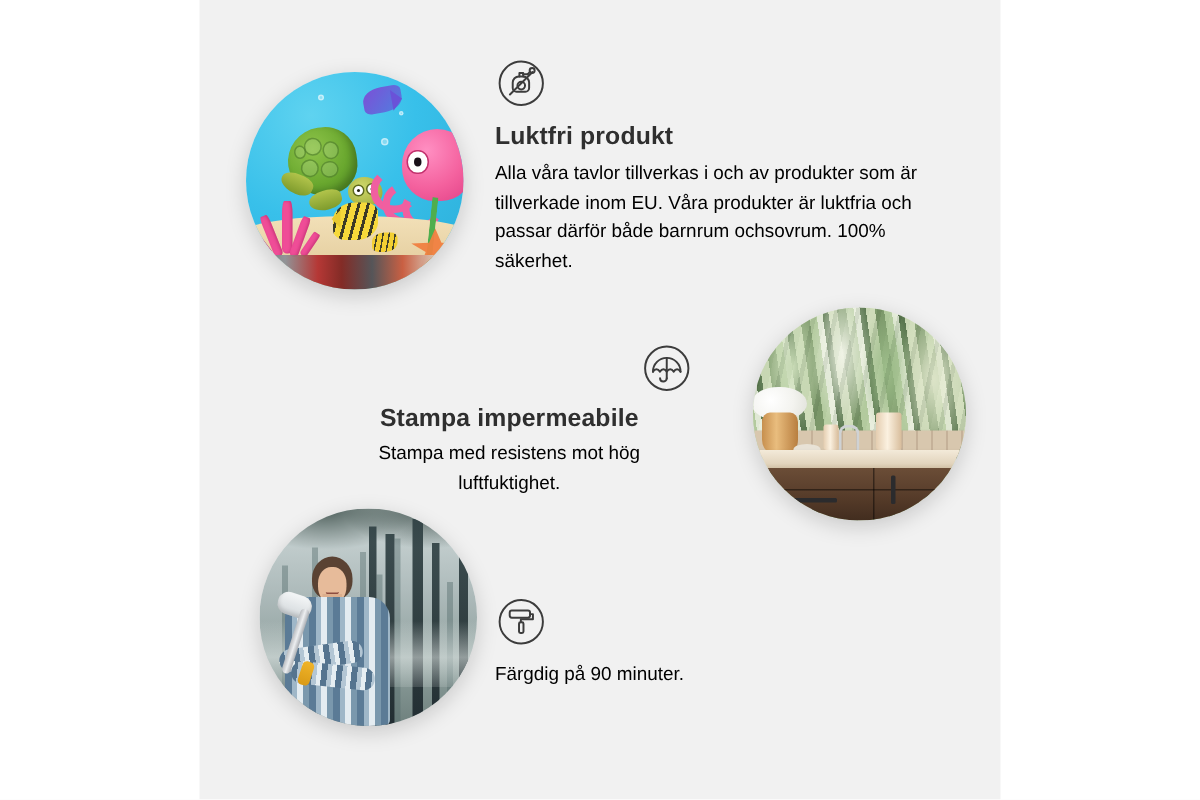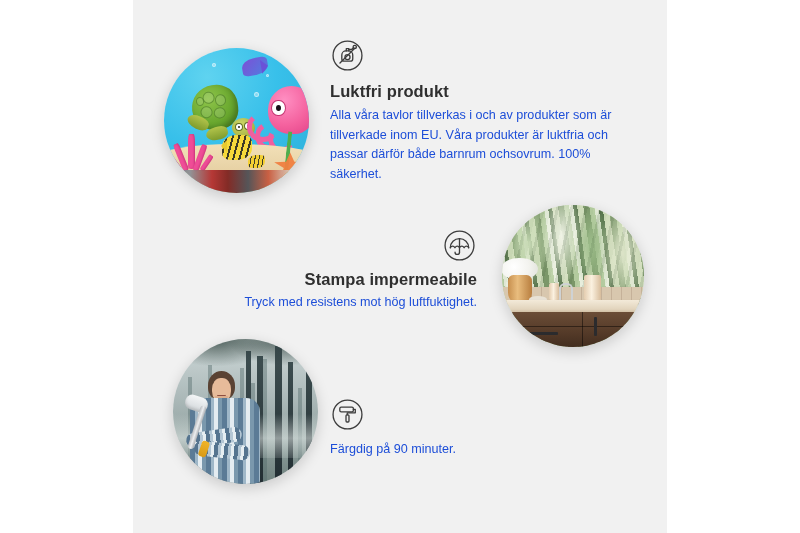--- a/index.html
+++ b/index.html
@@ -285,28 +285,28 @@
   .feature{ position:absolute; }
   .icon-wrap{
     width:35px; height:35px;
   }
   .icon-wrap svg{ display:block; width:35px; height:35px; }
   .f-title{
     font-size:16.5px; font-weight:bold; color:#2f2f2f;
     letter-spacing:.1px;
   }
   .f-desc{
-    font-size:12.6px; color:#1d4ed8; line-height:1.55;
+    font-size:12.6px; color:#000000; line-height:1.55;
   }
 
   #feature-odourless{ left:330px; top:38px; width:300px; text-align:left; }
   #feature-odourless .icon-wrap{ margin-bottom:9px; }
   #feature-odourless .f-title{ margin-bottom:5px; }
 
-  #feature-waterproof{ left:232px; top:228px; width:245px; text-align:right; }
+  #feature-waterproof{ left:217px; top:228px; width:245px; text-align:center; }
   #feature-waterproof .icon-wrap{ margin-left:auto; margin-bottom:7px; }
   #feature-waterproof .f-title{ margin-bottom:4px; }
 
   #feature-easy{ left:330px; top:397px; width:250px; text-align:left; }
   #feature-easy .icon-wrap{ margin-bottom:8px; }
   #feature-easy .f-title{ margin-bottom:4px; }
 </style>
 </head>
 <body>
 
@@ -450,21 +450,21 @@
     <div class="icon-wrap">
       <svg viewBox="0 0 40 40" fill="none" stroke="#3c3c3c" stroke-width="1.5" stroke-linecap="round" stroke-linejoin="round">
         <circle cx="20" cy="20" r="16.5"></circle>
         <path d="M9.5 22.6c0-5.8 4.7-10.5 10.5-10.5s10.5 4.7 10.5 10.5"></path>
         <path d="M9.5 22.6c1.5-2.4 3.8-2.4 5.3 0 1.5-2.4 3.8-2.4 5.2 0 1.5-2.4 3.8-2.4 5.3 0 1.4-2.4 3.7-2.4 5.2 0"></path>
         <line x1="20" y1="12.1" x2="20" y2="27.6"></line>
         <path d="M20 27.6c0 1.4-1.2 2.5-2.6 2.5s-2.5-1.1-2.5-2.5"></path>
       </svg>
     </div>
     <div class="f-title">Stampa impermeabile</div>
-    <div class="f-desc">Tryck med resistens mot hög luftfuktighet.</div>
+    <div class="f-desc">Stampa med resistens mot hög luftfuktighet.</div>
   </div>
 
   <div class="feature" id="feature-easy">
     <div class="icon-wrap">
       <svg viewBox="0 0 40 40" fill="none" stroke="#3c3c3c" stroke-width="1.5" stroke-linecap="round" stroke-linejoin="round">
         <circle cx="20" cy="20" r="16.5"></circle>
         <rect x="11.2" y="11.5" width="15.5" height="5.4" rx="1.6"></rect>
         <path d="M26.7 14.2h2.2v3.9h-9.2v2.3"></path>
         <rect x="18.3" y="20.4" width="3.4" height="8.2" rx="1.1"></rect>
       </svg>

